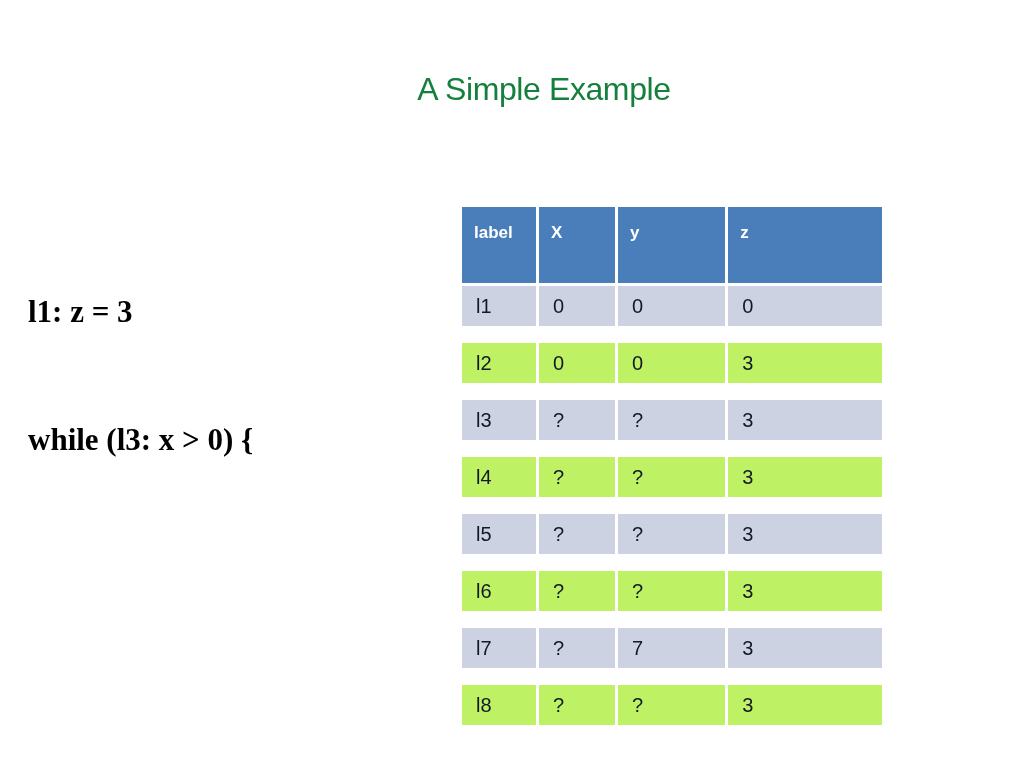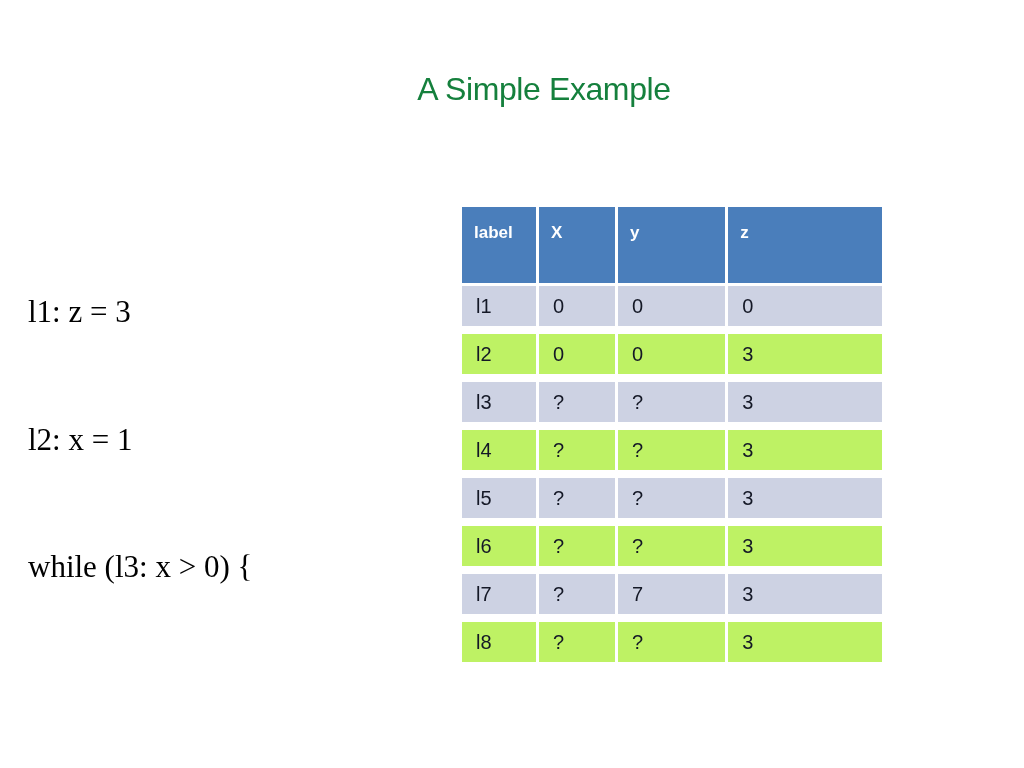--- a/index.html
+++ b/index.html
@@ -43,21 +43,21 @@
     font-family: "Liberation Serif", serif;
     font-size: 31px;
     line-height: 42.5px;
     color: #000000;
     white-space: pre;
   }
   #code-block .code-line {
     display: block;
     white-space: pre;
   }
-  .ind-0 { padding-left: 0px; }
+  .ind-0 { padding-left: 0px; font-weight: bold; }
   .ind-1 { padding-left: 72px; }
 
   
   #state-table {
     position: absolute;
     left: 462px;
     top: 207px;
     width: 420px;
   }
   .t-row {
@@ -86,21 +86,21 @@
     font-family: "Liberation Sans", sans-serif;
     font-size: 17px;
     font-weight: bold;
     line-height: 1;
     padding: 17px 0 12px 12px;
     margin-right: 3px;
   }
   #table-header .t-cell:last-child { margin-right: 0; width: 156px; }
 
   
-  .body-row { height: 48px; margin-bottom: 0; }
+  .body-row { height: 48px; margin-bottom: 9px; }
   .body-row .t-cell {
     height: 40px;
     font-family: "Liberation Sans", sans-serif;
     font-size: 20px;
     font-weight: 400;
     line-height: 40px;
     color: #141826;
     padding-left: 14px;
     margin-right: 3px;
   }
@@ -109,21 +109,20 @@
   .row-odd  .t-cell { background: #CDD2E3; }
   .row-even .t-cell { background: #bef264; }
 </style>
 </head>
 <body>
 
 <div id="slide-title">A Simple Example</div>
 
 <div id="code-block">
   <span class="code-line ind-0">l1: z = 3</span>
-  <span class="code-line ind-0">l2: x = 1</span>
   <span class="code-line ind-0">while (l3: x &gt; 0) {</span>
   
   
   
   
 </div>
 
 <div id="state-table">
 
   <div class="t-row" id="table-header">

